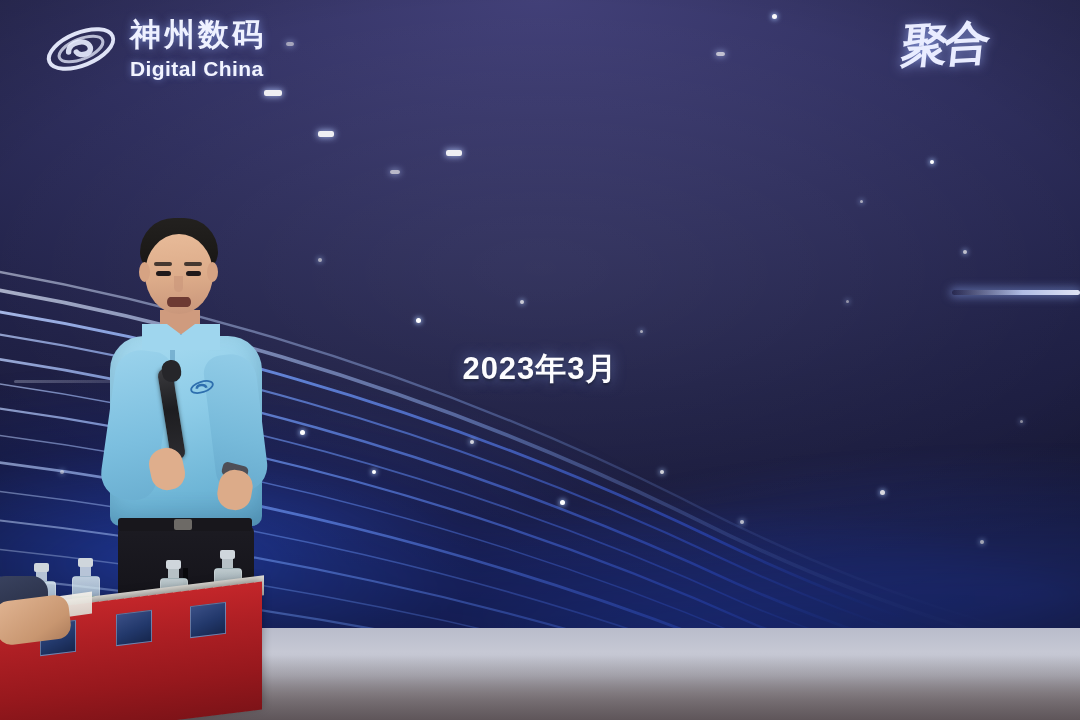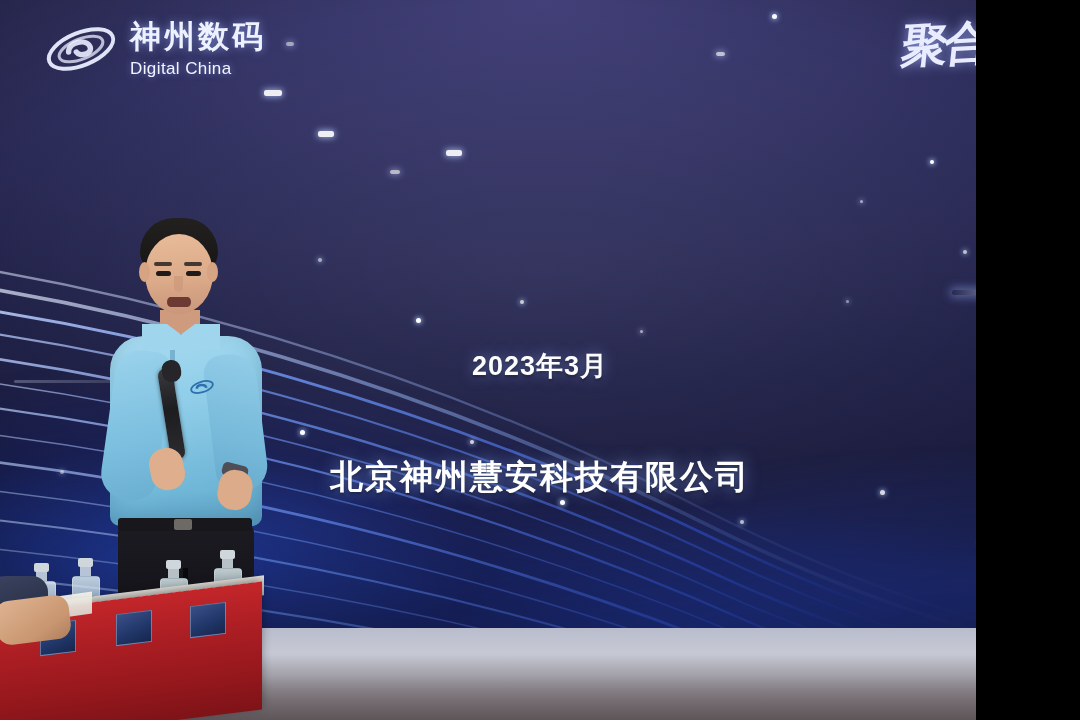--- a/index.html
+++ b/index.html
@@ -1,19 +1,19 @@
 <!DOCTYPE html>
 <html><head>
 <meta charset="utf-8">
 <style>
   html,body{margin:0;padding:0;background:#000;}
   body{font-family:"Liberation Sans","DejaVu Sans",sans-serif;}
 
   .stage{
-    position:relative;width:976px;height:720px;overflow:hidden;
+    position:relative;width:1080px;height:720px;overflow:hidden;
     background:#84cc16;
   }
 
   
   .led{
     position:absolute;left:0;top:0;width:1080px;height:636px;
     background:
       radial-gradient(120% 90% at 50% 0%, rgba(66,64,120,0.95) 0%, rgba(46,46,92,0.9) 38%, rgba(32,33,70,0.95) 70%, rgba(24,25,56,1) 100%),
       linear-gradient(180deg,#3b3a72 0%,#35356b 22%,#2c2d60 46%,#232455 68%,#1b2050 100%);
     overflow:hidden;
@@ -57,21 +57,21 @@
 
   
   .logo-dc{position:absolute;left:42px;top:18px;display:flex;align-items:center;gap:10px;}
   .dc-mark{width:78px;height:62px;flex:none;}
   .dc-txt{line-height:1;}
   .dc-cn{
     font-size:31px;font-weight:700;color:#eef1ff;letter-spacing:3px;
     text-shadow:0 0 9px rgba(150,175,255,.65);
   }
   .dc-en{
-    font-size:17px;font-weight:400;color:#f2f4ff;letter-spacing:.4px;margin-top:8px;
+    font-size:21px;font-weight:700;color:#f2f4ff;letter-spacing:.4px;margin-top:8px;
     text-shadow:0 0 7px rgba(150,175,255,.55);
   }
 
   .logo-ju{position:absolute;right:26px;top:14px;text-align:right;}
   .ju-cal{
     font-family:"DejaVu Serif",serif;font-size:46px;font-weight:700;color:#e9ecff;
     letter-spacing:-4px;transform:skewX(-9deg) rotate(-3deg);display:inline-block;
     text-shadow:0 0 12px rgba(160,180,255,.75);margin-right:68px;
   }
   .ju-sub{
@@ -81,21 +81,21 @@
 
   
   .slide-title{
     position:absolute;left:0;right:0;top:180px;text-align:center;
     font-size:49px;font-weight:700;color:#ffffff;letter-spacing:2px;
     text-shadow:0 0 18px rgba(150,180,255,.55), 0 2px 3px rgba(0,0,0,.5);
     white-space:nowrap;
   }
   .slide-date{
     position:absolute;left:0;right:0;top:348px;text-align:center;
-    font-size:27px;font-weight:700;color:#fdfdff;letter-spacing:1px;
+    font-size:31px;font-weight:700;color:#fdfdff;letter-spacing:1px;
     text-shadow:0 0 14px rgba(150,180,255,.5),0 2px 3px rgba(0,0,0,.45);
   }
   .slide-org{
     position:absolute;left:0;right:0;top:455px;text-align:center;
     font-size:33px;font-weight:700;color:#ffffff;letter-spacing:2px;
     text-shadow:0 0 16px rgba(140,175,255,.6),0 2px 3px rgba(0,0,0,.45);
   }
 
   
   .floor{
@@ -303,21 +303,20 @@
         <div class="dc-cn">神州数码</div>
         <div class="dc-en">Digital China</div>
       </div>
     </div>
 
     <div class="logo-ju">
       <div class="ju-cal">聚合</div>
     </div>
 
     <div class="slide-date">2023年3月</div>
-    <div class="slide-org">北京神州慧安科技有限公司</div>
   </div>
 
   <div class="floor"></div>
   <div class="floor-shadow"></div>
 
   <div class="speaker">
     <div class="sp-legs"></div>
     <div class="sp-legsplit"></div>
     <div class="sp-torso"></div>
     <div class="sp-armL"></div>

